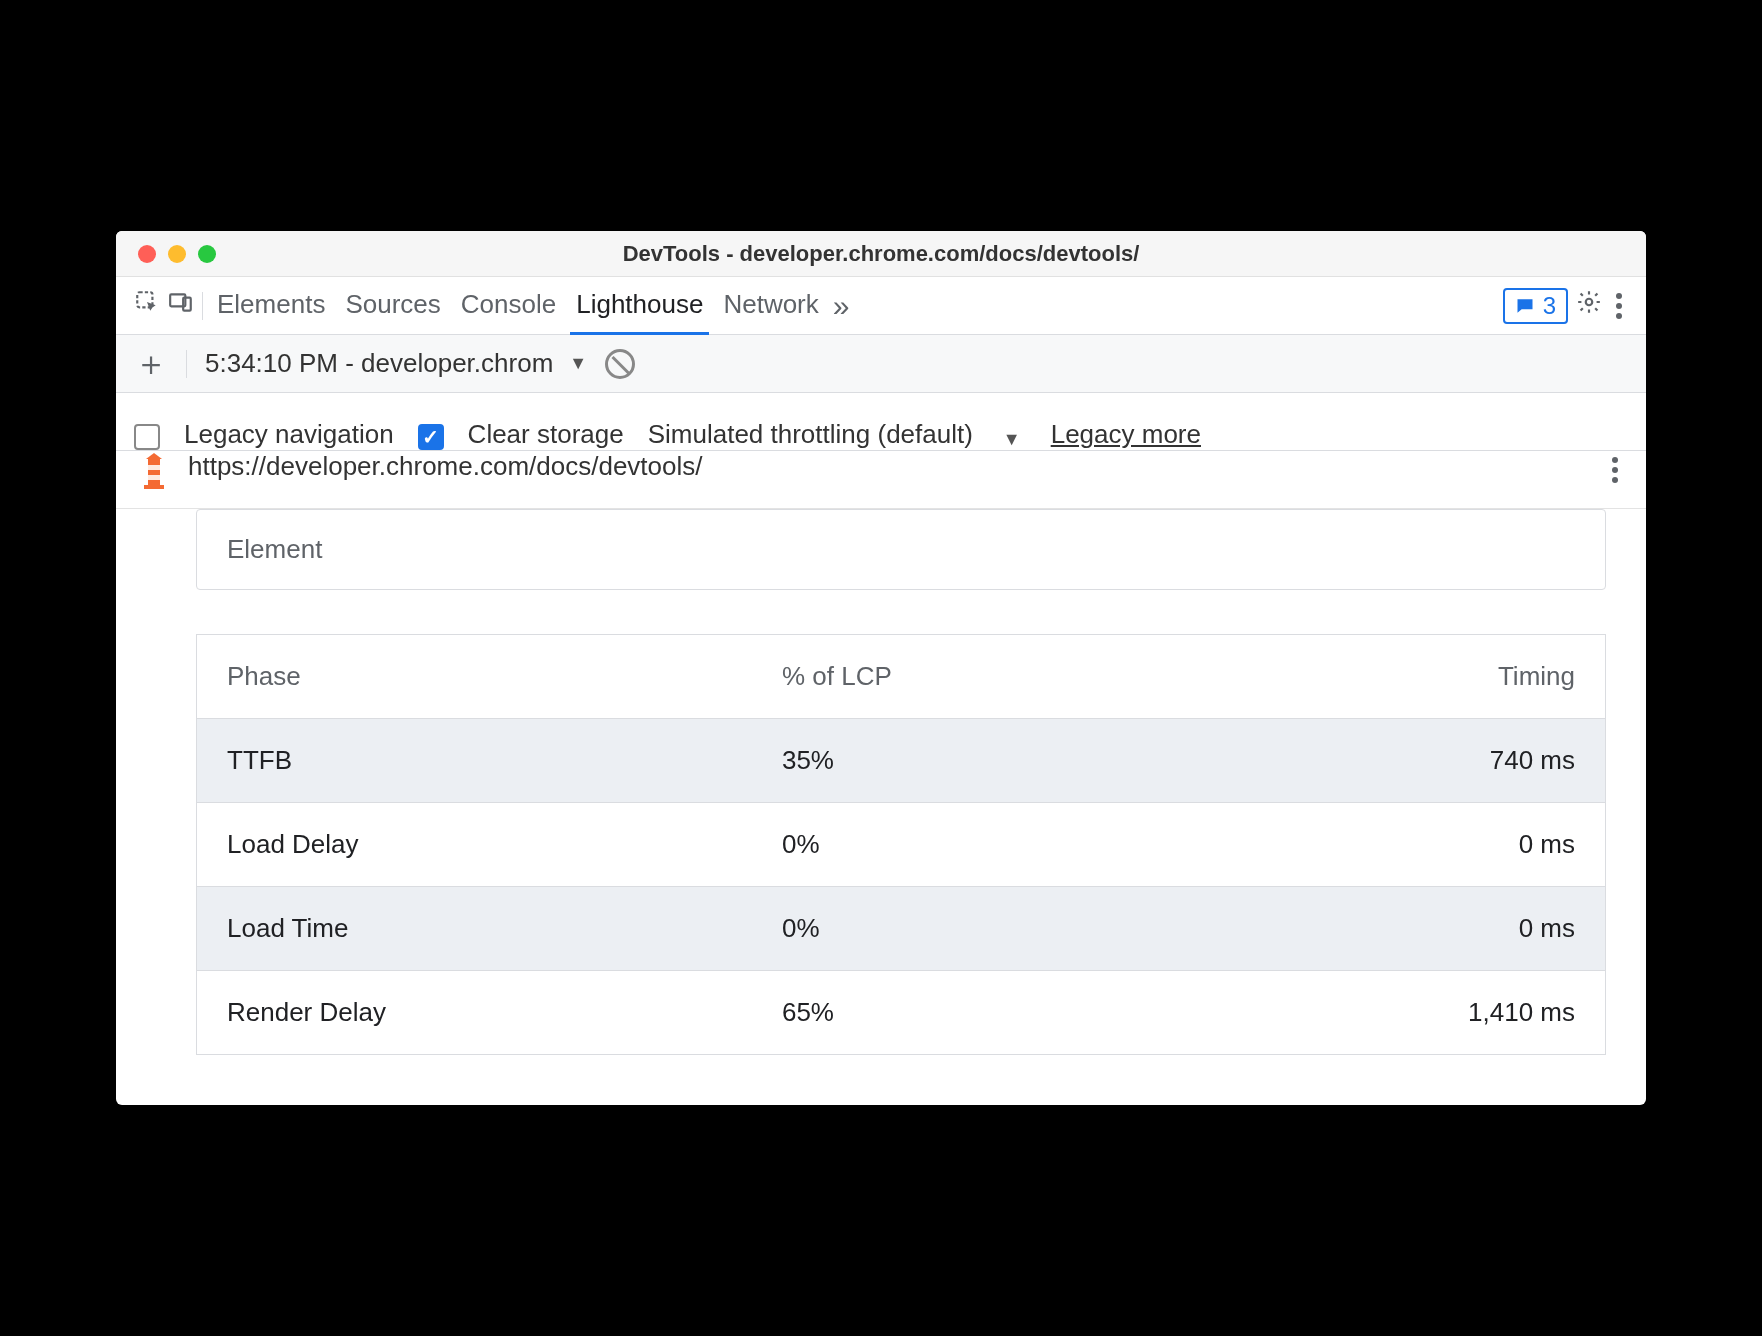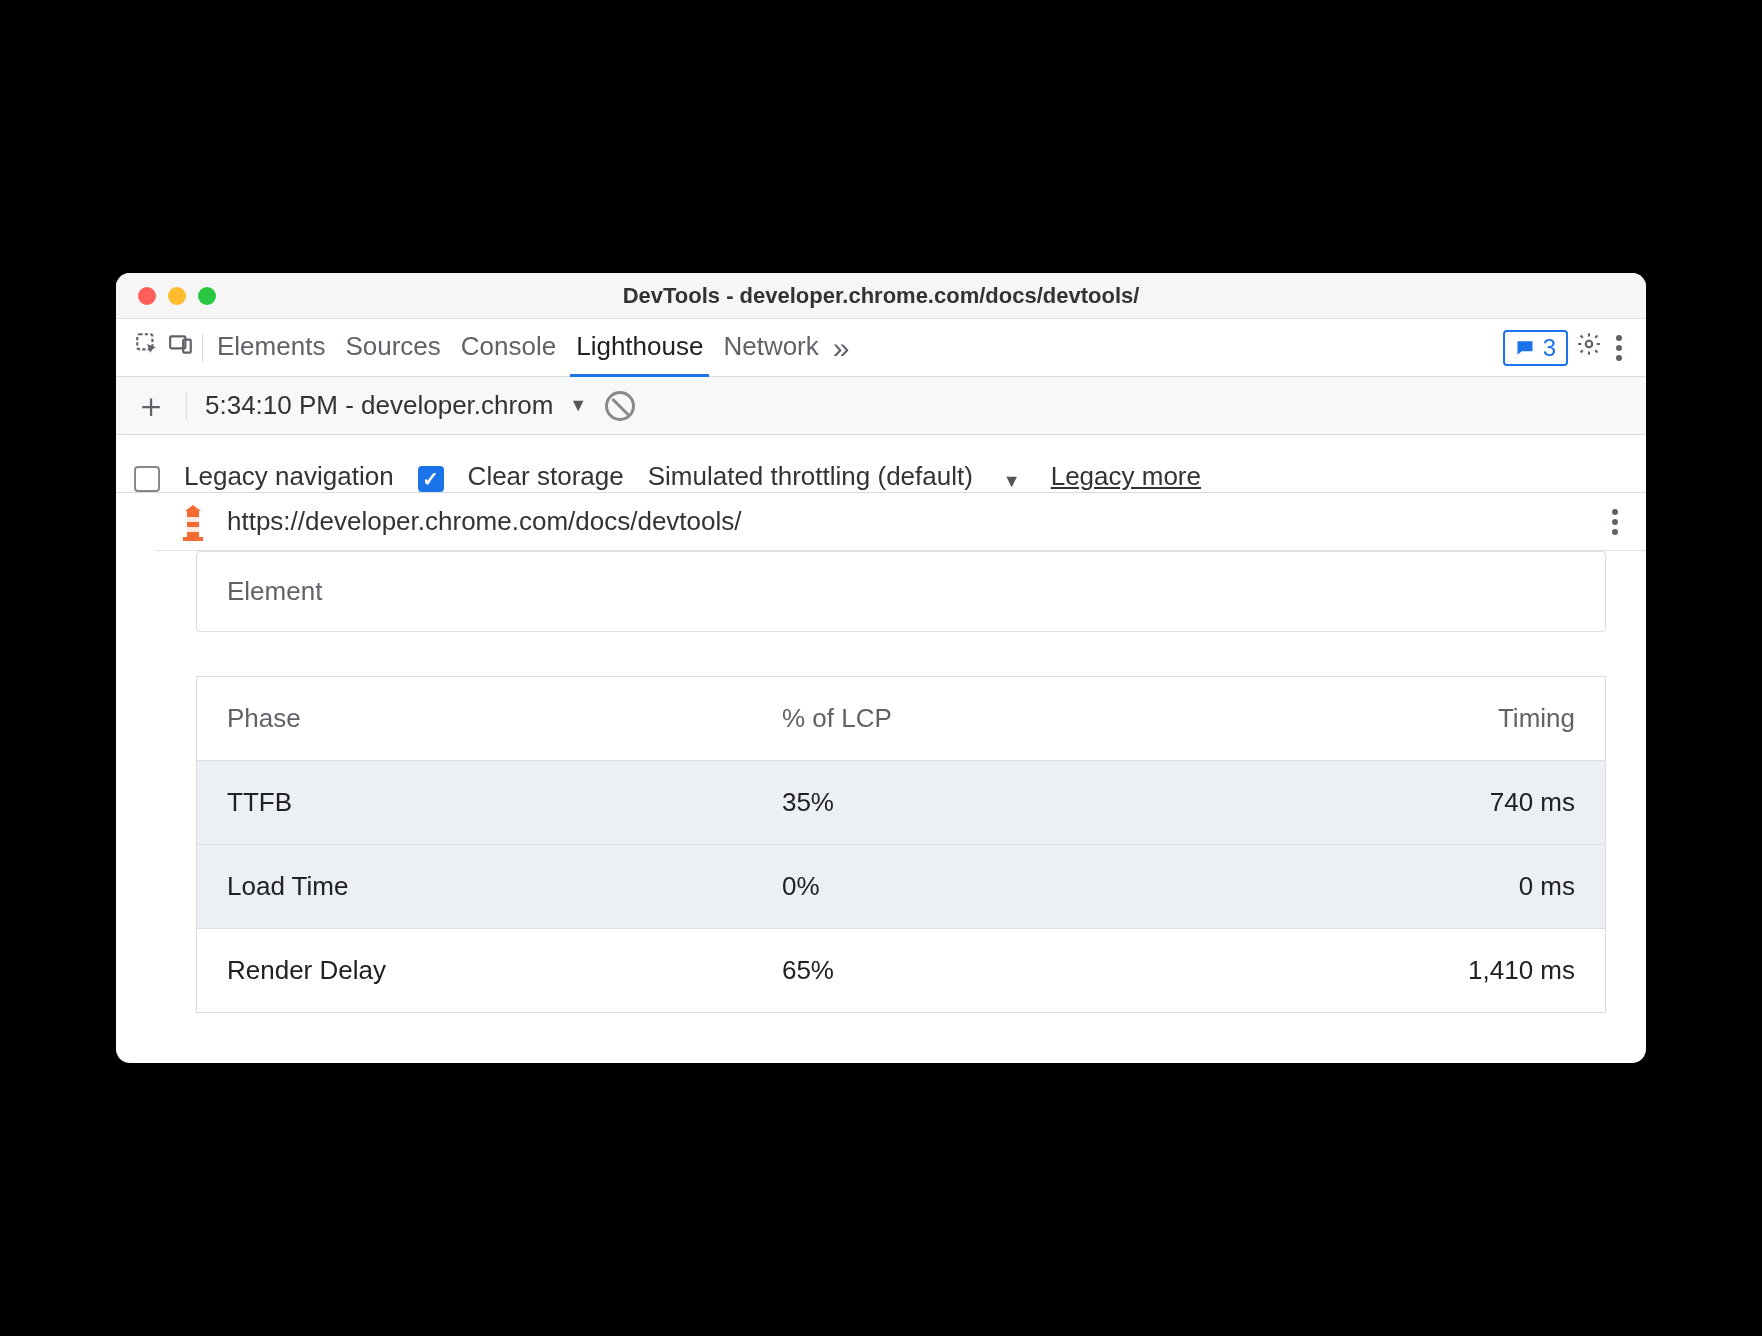--- a/index.html
+++ b/index.html
@@ -19,21 +19,21 @@
   font-family:"Helvetica Neue",Arial,sans-serif;
   display:flex;
   align-items:center;
   justify-content:center;
   width:1762px;
   height:1336px;
 }
 .window{
   width:1530px;
   background:#fff;
-  border-radius:14px;
+  border-radius:6px;
   box-shadow:0 10px 40px rgba(0,0,0,.4);
   overflow:hidden;
 }
 .titlebar{
   height:46px;
   background:#f6f6f6;
   display:flex;
   align-items:center;
   position:relative;
   border-bottom:1px solid #e1e1e1;
@@ -94,23 +94,23 @@
   width:26px;height:26px;border:2px solid #888;border-radius:4px;
   display:inline-flex;align-items:center;justify-content:center;
   color:#fff;font-size:20px;font-weight:700;
 }
 .cb.checked{background:var(--blue);border-color:var(--blue);}
 .cb.checked::after{content:"✓";}
 .underline{text-decoration:underline;cursor:pointer;}
 .caret-box{font-size:18px;color:#555;cursor:pointer;padding:0 6px;}
 
 .url-row{
-  display:flex;align-items:center;height:58px;gap:18px;
+  display:flex;height:58px;gap:18px;
   padding:0 22px;border-bottom:1px solid #e3e3e3;
-  font-size:26px;color:#333;margin-left:39px;
+  font-size:26px;color:#333;
 }
 .lh-icon{
   width:32px;height:38px;
 }
 .report-body{
   padding:0 40px 50px 80px;
 }
 .card{
   border:1px solid var(--border);border-radius:4px;
   margin-top:0;
@@ -237,20 +237,25 @@
           <tr class="head">
         <th>Phase</th>
         <th>% of LCP</th>
         <th class="right">Timing</th>
       </tr>
       <tr class="alt">
         <td>TTFB</td>
         <td>35%</td>
         <td class="right">740 ms</td>
       </tr>
+      <tr>
+        <td>Load Delay</td>
+        <td>0%</td>
+        <td class="right">0 ms</td>
+      </tr>
       <tr class="alt">
         <td>Load Time</td>
         <td>0%</td>
         <td class="right">0 ms</td>
       </tr>
       <tr>
         <td>Render Delay</td>
         <td>65%</td>
         <td class="right">1,410 ms</td>
       </tr>

